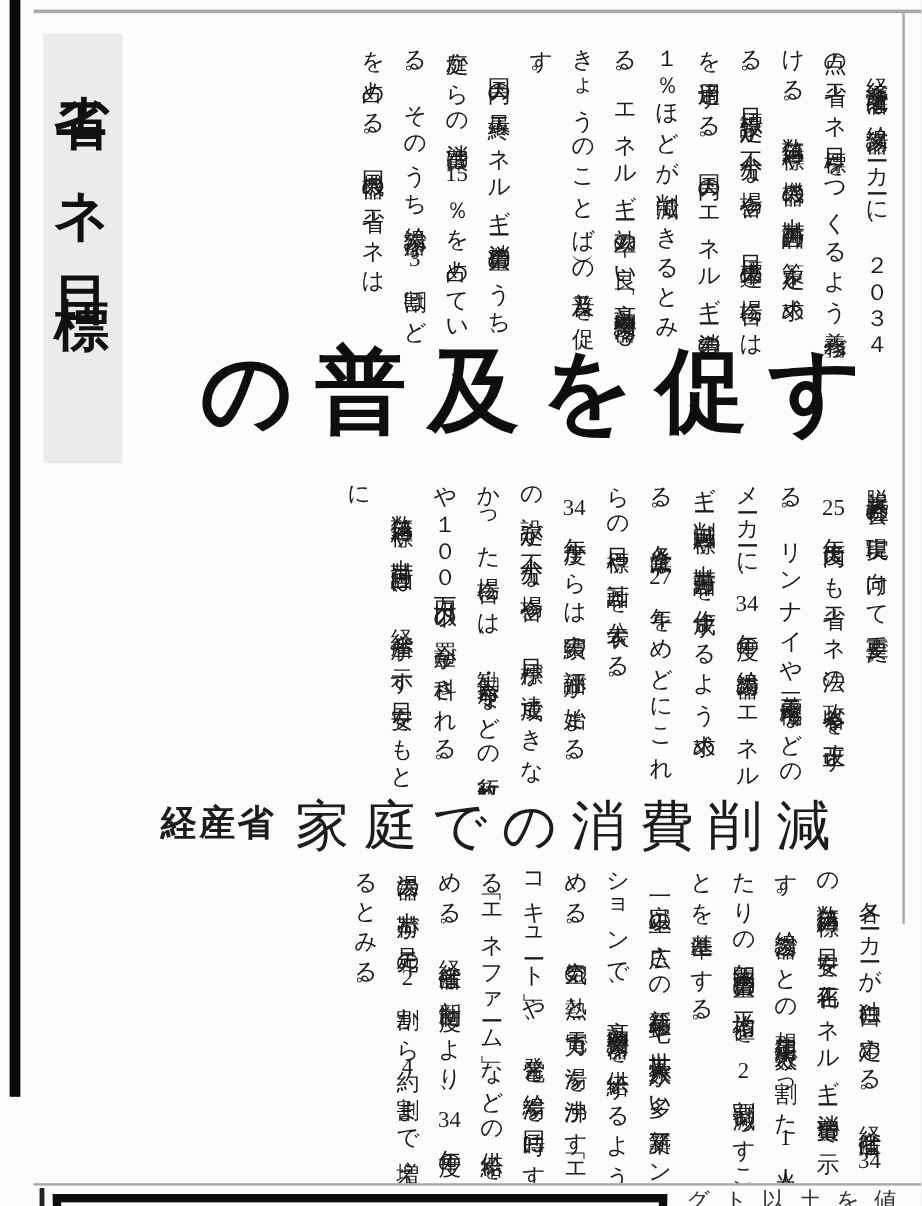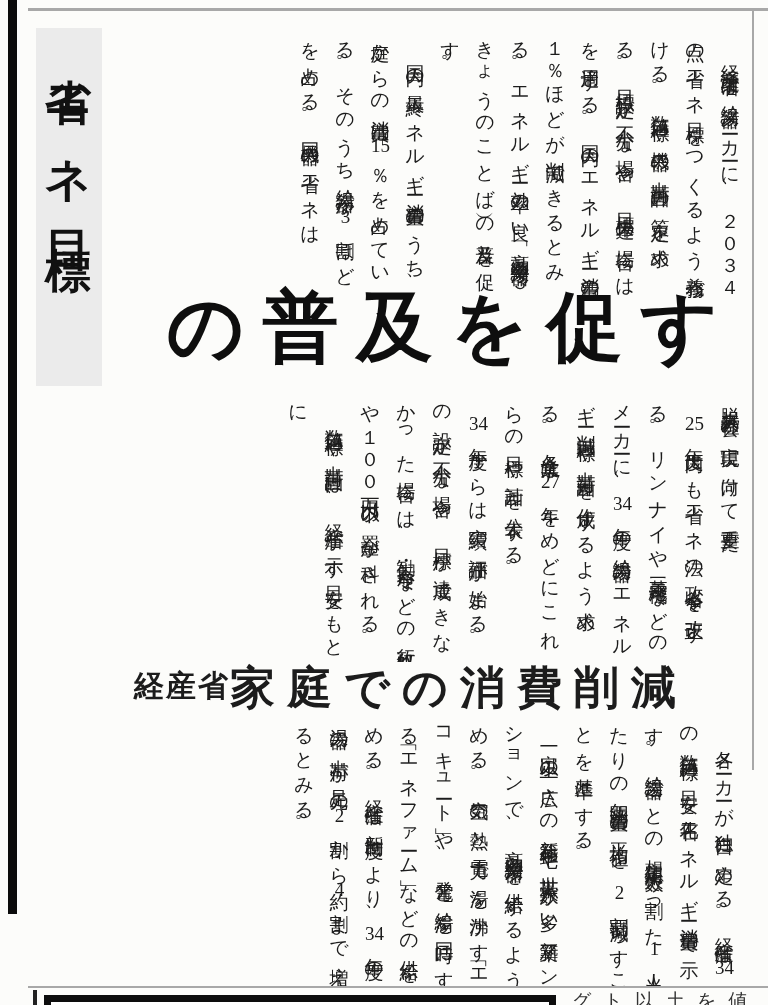--- a/index.html
+++ b/index.html
@@ -39,24 +39,24 @@
   .middle-section{top:392px;left:20px;width:728px;height:270px;line-height:36px;}
   .bottom-section{top:714px;left:26px;width:716px;height:272px;line-height:35px;}
   
   .headline{
     position:absolute;left:130px;top:280px;width:625px;margin:0;
     font-size:76px;font-weight:700;letter-spacing:18px;text-indent:18px;
     text-align:center;white-space:nowrap;line-height:1.25;color:#0e0e0e;
   }
   .subheadline{
     position:absolute;left:134px;top:654px;width:622px;height:58px;
-    display:flex;align-items:flex-end;
+    display:flex;align-items:flex-end;gap:16px;
   }
   .sub-lead{font-size:30px;font-weight:700;letter-spacing:2px;padding-bottom:5px;white-space:nowrap;}
-  .sub-main{font-size:45px;font-weight:700;letter-spacing:12px;white-space:nowrap;line-height:1.05;}
+  .sub-main{font-size:45px;font-weight:400;letter-spacing:12px;white-space:nowrap;line-height:1.05;}
   
   .next-box{
     position:absolute;left:44px;top:995px;width:512px;height:16px;
     border:7px solid #0d0d0d;border-bottom:none;background:#fff;box-sizing:border-box;
   }
   .tick{position:absolute;left:33px;top:990px;width:4px;height:15px;background:#222;}
   .bottom-fragment{
     position:absolute;left:572px;top:988px;width:192px;height:17px;overflow:hidden;
     display:flex;gap:12px;font-size:19px;color:#333;
   }

